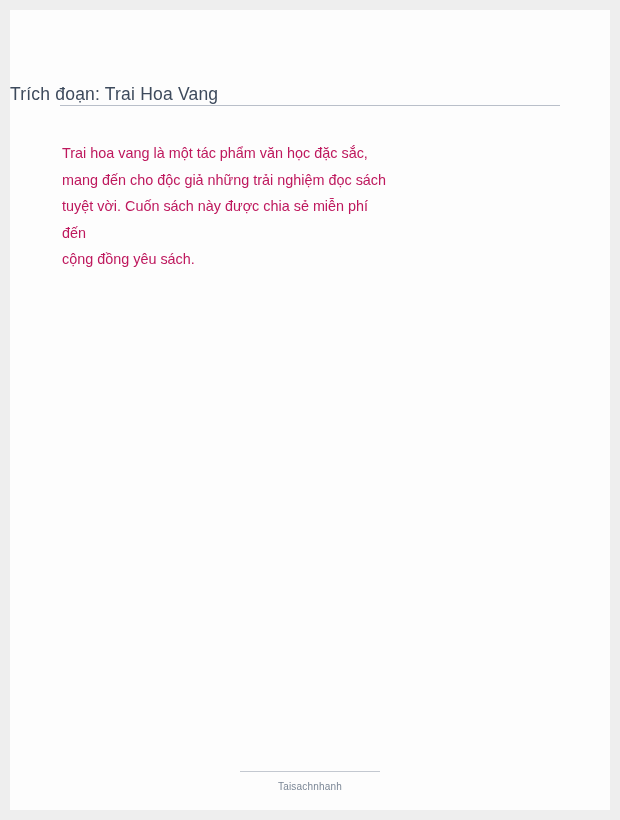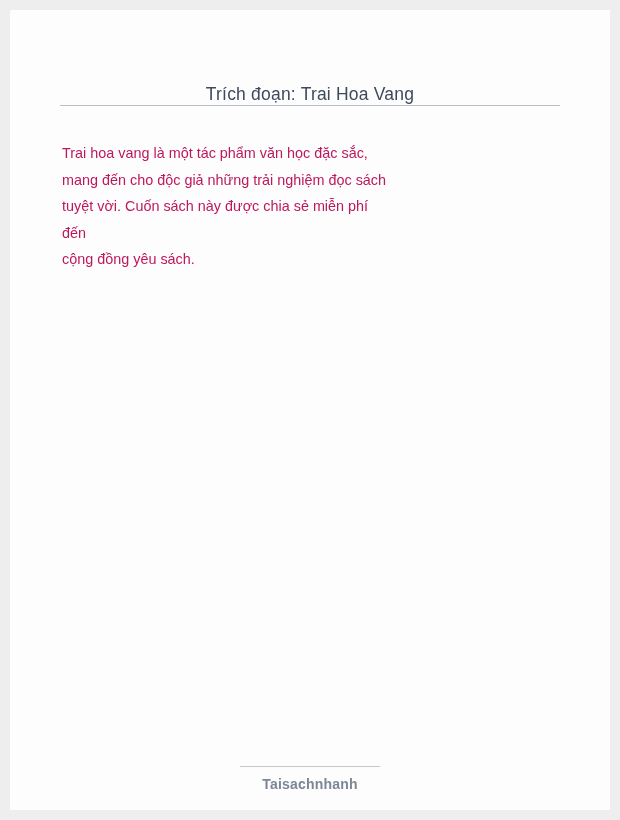--- a/index.html
+++ b/index.html
@@ -20,21 +20,20 @@
     width: 600px;
     height: 800px;
     background: #fdfdfd;
     box-sizing: border-box;
   }
   .doc-title {
     position: absolute;
     left: 0;
     top: 62px;
     width: 100%;
-    text-align: center;
     font-size: 17.5px;
     color: #3d4a5c;
     letter-spacing: 0.2px;
     font-weight: normal;
   }
   .title-rule {
     position: absolute;
     left: 50px;
     top: 95px;
     width: 500px;
@@ -59,24 +58,23 @@
     width: 100%;
     text-align: center;
   }
   .footer-rule {
     width: 140px;
     height: 1px;
     background: #c3c8d0;
     margin: 0 auto 9px auto;
   }
   .footer-text {
-    font-size: 14px;
+    font-size: 10px;
     color: #7b8796;
     letter-spacing: 0.2px;
-    font-weight: bold;
   }
 </style>
 </head>
 <body>
 
 <div class="page">
 
   <h1 class="doc-title">Trích đoạn: Trai Hoa Vang</h1>
 
   <div class="title-rule"></div>

